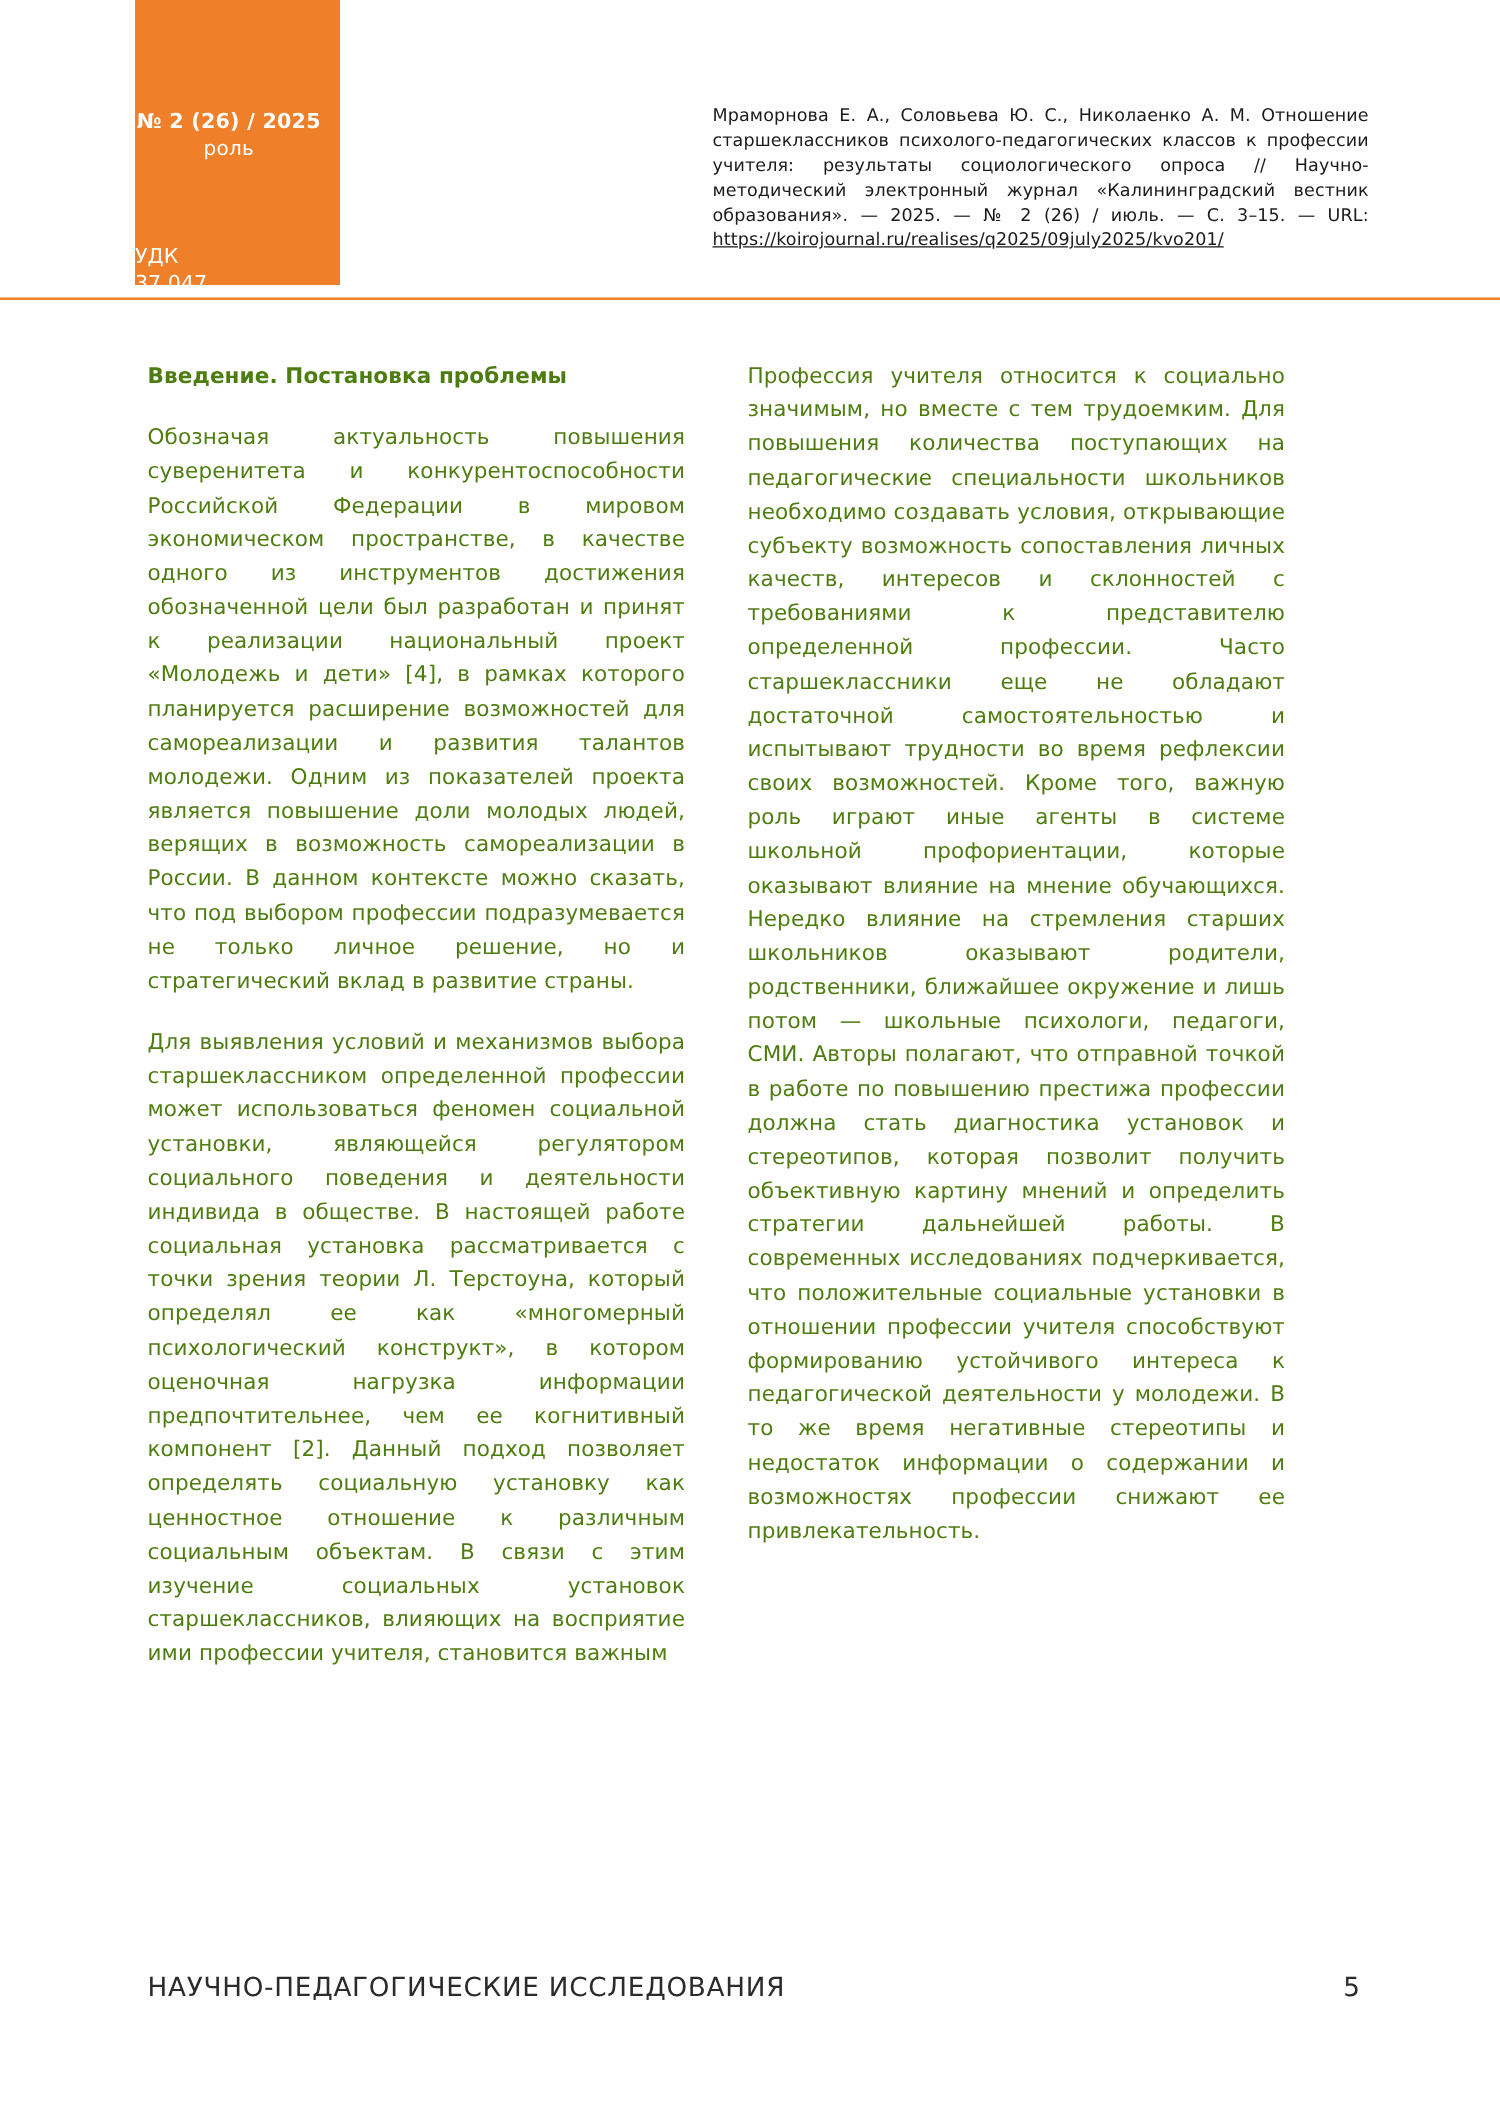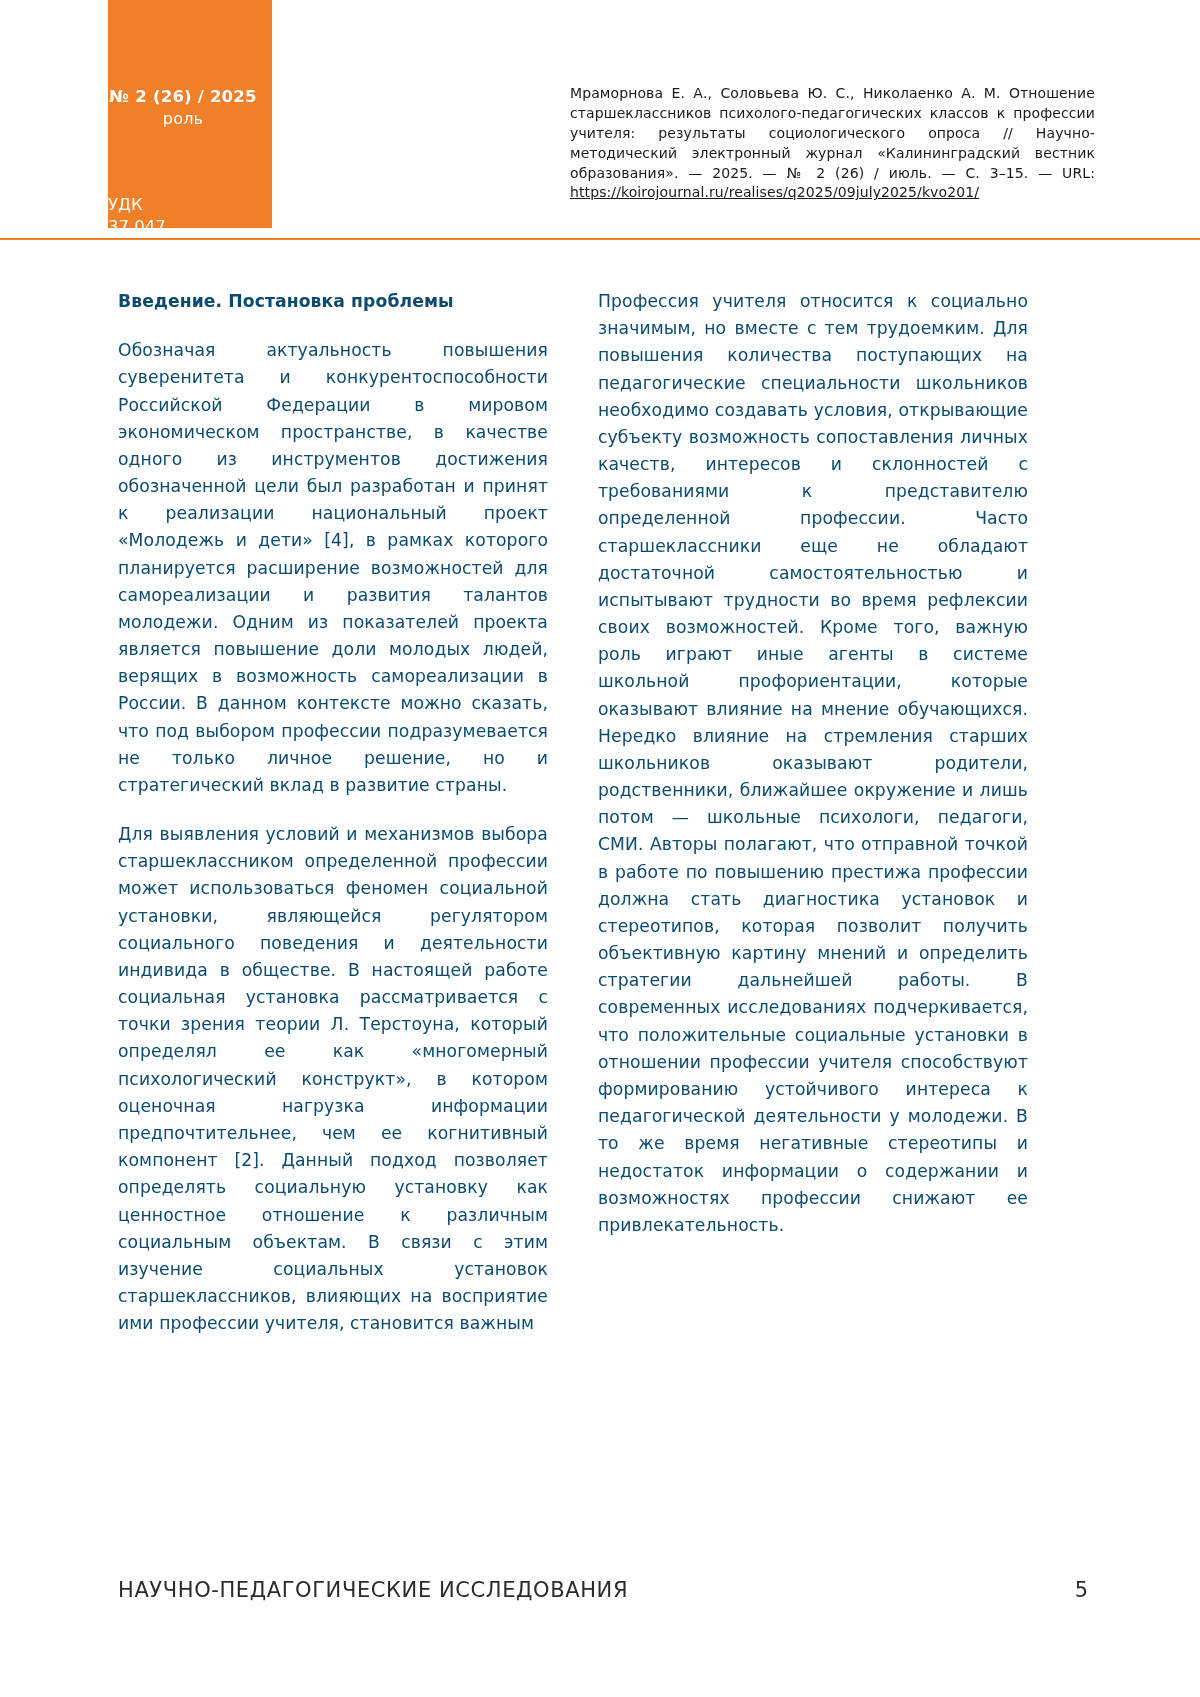--- a/index.html
+++ b/index.html
@@ -111,21 +111,21 @@
   .col {
     width: 430px;
   }
   .col p {
     margin: 0 0 22px 0;
     font-size: 17.2px;
     line-height: 1.58;
     text-align: justify;
     text-justify: inter-word;
     letter-spacing: 0.1px;
-    color: #0c4a6e;
+    color: #4d7c0f;
   }
   .col p:last-child {
     margin-bottom: 0;
   }
   .section-heading {
     font-size: 17.2px;
     font-weight: bold;
     line-height: 1.58;
     margin: 0 0 2px 0;
     color: #1a1a1a;

